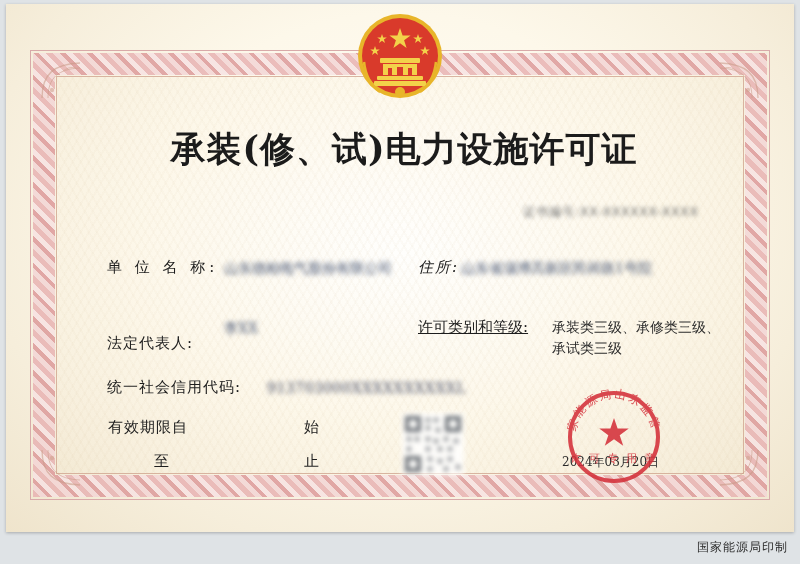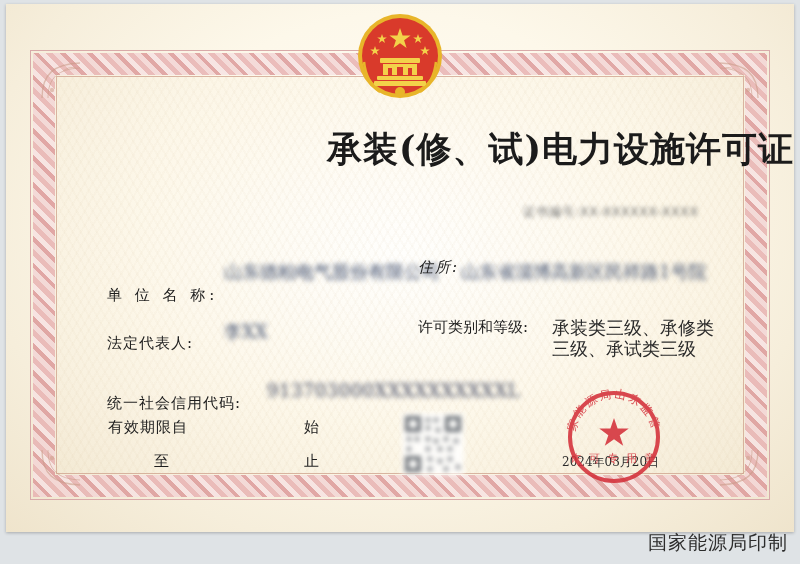--- a/index.html
+++ b/index.html
@@ -95,21 +95,21 @@
     height: 112px;
     z-index: 6;
   }
 
   
   #title {
     position: absolute;
     left: 0;
     right: 0;
     top: 122px;
-    text-align: right;
+    text-align: center;
     font-family: "DejaVu Serif", "Liberation Serif", serif;
     font-size: 35px;
     font-weight: bold;
     letter-spacing: 1px;
     color: #1b1b1b;
     z-index: 5;
     padding-left: 8px;
   }
 
   
@@ -130,45 +130,45 @@
     position: absolute;
     font-family: "DejaVu Serif", "Liberation Serif", serif;
     font-size: 15px;
     color: #1d1d1d;
     white-space: nowrap;
     z-index: 5;
   }
   .field-value {
     position: absolute;
     font-family: "DejaVu Serif", "Liberation Serif", serif;
-    font-size: 18px;
+    font-size: 14px;
     color: #2a2a2a;
     white-space: nowrap;
     z-index: 5;
   }
   .redacted {
     filter: blur(2.4px);
     color: #3b4a6b;
   }
   .redacted-strong {
     filter: blur(2.8px);
     color: #39405c;
   }
 
-  #label-unit      { left: 101px; top: 254px; letter-spacing: 4px; margin-top: 28px; }
+  #label-unit      { left: 101px; top: 254px; letter-spacing: 4px; }
   #value-unit      { left: 218px; top: 256px; }
   #label-address   { left: 412px; top: 254px; letter-spacing: 2px; font-style: italic; }
   #value-address   { left: 455px; top: 256px; }
 
   #label-legal     { left: 101px; top: 314px; letter-spacing: 1px; margin-top: 16px; }
   #value-legal     { left: 218px; top: 316px; }
-  #label-category  { left: 412px; top: 314px; letter-spacing: 0px; }
+  #label-category  { left: 412px; top: 314px; letter-spacing: 0px; text-decoration: underline; }
   #value-category  { left: 546px; top: 313px; width: 168px; white-space: normal; line-height: 21px; }
 
-  #label-credit    { left: 101px; top: 374px; letter-spacing: 1px; margin-top: 16px; }
+  #label-credit    { left: 101px; top: 374px; letter-spacing: 1px; }
   #value-credit    { left: 261px; top: 376px; letter-spacing: 0.5px; }
 
   #label-valid     { left: 94px; top: 414px; letter-spacing: 1px; margin-left: 8px; }
   #value-valid-from{ left: 181px; top: 415px; font-size: 15px; }
   #label-start     { left: 298px; top: 414px; }
   #label-to        { left: 148px; top: 448px; }
   #value-valid-to  { left: 181px; top: 449px; font-size: 15px; }
   #label-end       { left: 298px; top: 448px; }
 
   
@@ -204,21 +204,21 @@
     z-index: 7;
     opacity: 0.88;
   }
 
   
   #footer {
     position: absolute;
     right: 12px;
     bottom: 8px;
     font-family: Liberation Mono, monospace;
-    font-size: 19px;
+    font-size: 12px;
     color: #2c2c2c;
     letter-spacing: 1px;
   }
 
   
   #texture {
     position: absolute;
     left: 51px; top: 73px;
     width: 686px; height: 396px;
     background-image:

